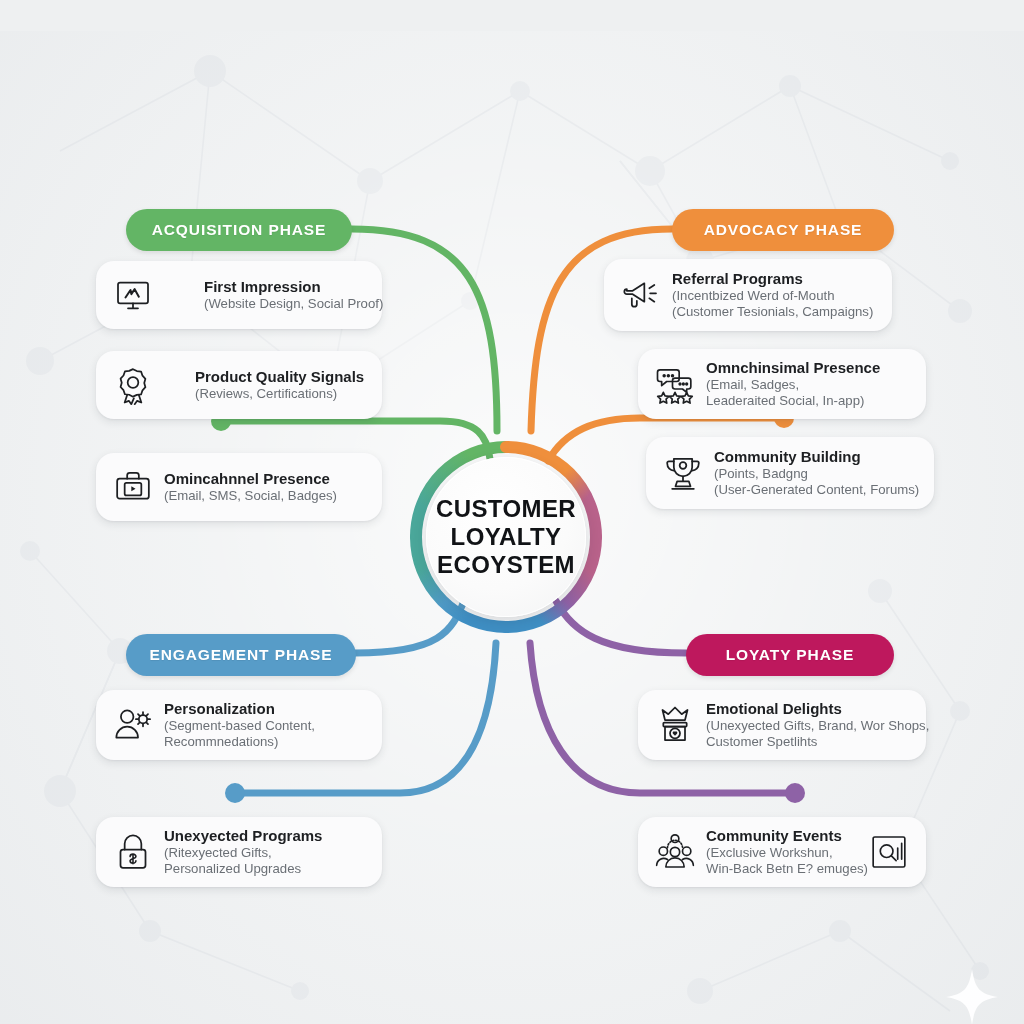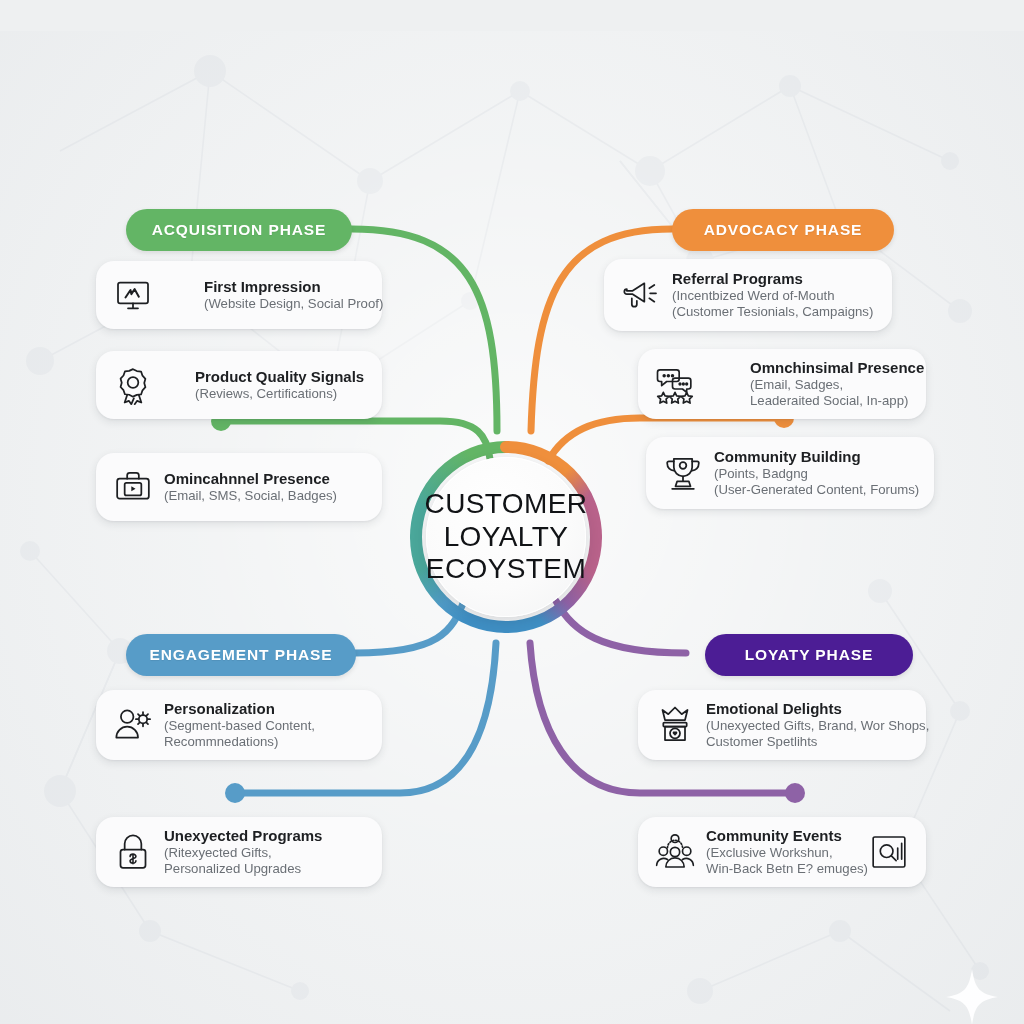--- a/index.html
+++ b/index.html
@@ -66,21 +66,21 @@
   }
   .hub .ring{ position:absolute; inset:0; }
   .hub .disc{
     position:absolute; left:18px; top:18px; width:160px; height:160px;
     border-radius:50%;
     background:radial-gradient(circle at 42% 34%, #ffffff 0%, #fbfbfb 55%, #f2f3f4 100%);
     box-shadow:0 4px 14px rgba(30,40,50,.16), inset 0 0 0 1px rgba(255,255,255,.9);
     display:flex; align-items:center; justify-content:center; flex-direction:column;
   }
   .hub .disc .line{
-    font-size:28px; font-weight:normal; color:#111316;
+    font-size:24px; font-weight:bold; color:#111316;
     letter-spacing:.4px; line-height:1.16; text-align:left;
   }
 
   .sparkle{ position:absolute; z-index:3; }
 </style>
 </head>
 <body>
 
 <div id="stage">
 
@@ -218,21 +218,21 @@
         <path d="M34 16 l6-4 M35 22 h7 M34 28 l6 4"></path>
       </svg>
     </div>
     <div class="txt">
       <div class="t">Referral Programs</div>
       <div class="s">(Incentbized Werd of-Mouth</div>
       <div class="s2">(Customer Tesionials, Campaigns)</div>
     </div>
   </div>
 
-  <div class="card" style="left:638px; top:318px; width:288px; height:70px;gap:44px;">
+  <div class="card" style="left:638px; top:318px; width:288px; height:70px;">
     <div class="ico">
       <svg viewBox="0 0 48 48" fill="none" stroke="#1d1f22" stroke-width="2" stroke-linecap="round" stroke-linejoin="round">
         <path d="M6 7 h20 a3 3 0 0 1 3 3 v8 a3 3 0 0 1 -3 3 H14 l-6 5 v-5 H6 a3 3 0 0 1 -3-3 v-8 a3 3 0 0 1 3-3z"></path>
         <circle cx="11" cy="14" r="1.1" fill="#1d1f22"></circle>
           <circle cx="16" cy="14" r="1.1" fill="#1d1f22"></circle>
           <circle cx="21" cy="14" r="1.1" fill="#1d1f22"></circle>
         <path d="M24 17 h16 a3 3 0 0 1 3 3 v7 a3 3 0 0 1 -3 3 h-2 v4 l-5 -4 h-9 a3 3 0 0 1 -3-3 v-7 a3 3 0 0 1 3-3z"></path>
         <circle cx="30" cy="24" r="1" fill="#1d1f22"></circle>
           <circle cx="34" cy="24" r="1" fill="#1d1f22"></circle>
           <circle cx="38" cy="24" r="1" fill="#1d1f22"></circle>
@@ -293,21 +293,21 @@
         <path d="M24 27 v11 M20.5 29.5 a3.5 3 0 0 1 7 0 c0 3 -7 2 -7 5 a3.5 3 0 0 0 7 0" stroke-width="1.9"></path>
       </svg>
     </div>
     <div class="txt">
       <div class="t">Unexyected Programs</div>
       <div class="s">(Ritexyected Gifts,</div>
       <div class="s2">Personalized Upgrades</div>
     </div>
   </div>
 
-  <div class="pill" style="left:705px; top:603px; width:208px; background:#4c1d95;">
+  <div class="pill" style="left:686px; top:603px; width:208px; background:#be185d;">
     <span>LOYATY PHASE</span>
   </div>
 
   <div class="card" style="left:638px; top:659px; width:288px; height:70px;">
     <div class="ico">
       <svg viewBox="0 0 48 48" fill="none" stroke="#1d1f22" stroke-width="2.1" stroke-linecap="round" stroke-linejoin="round">
         <path d="M12 18 L9 6 l7 5 8 -8 8 8 7 -5 -3 12z"></path>
         <rect x="10" y="21" width="28" height="5" rx="1"></rect>
         <path d="M12 26 h24 v16 H12z"></path>
         <circle cx="24" cy="34" r="6"></circle>

